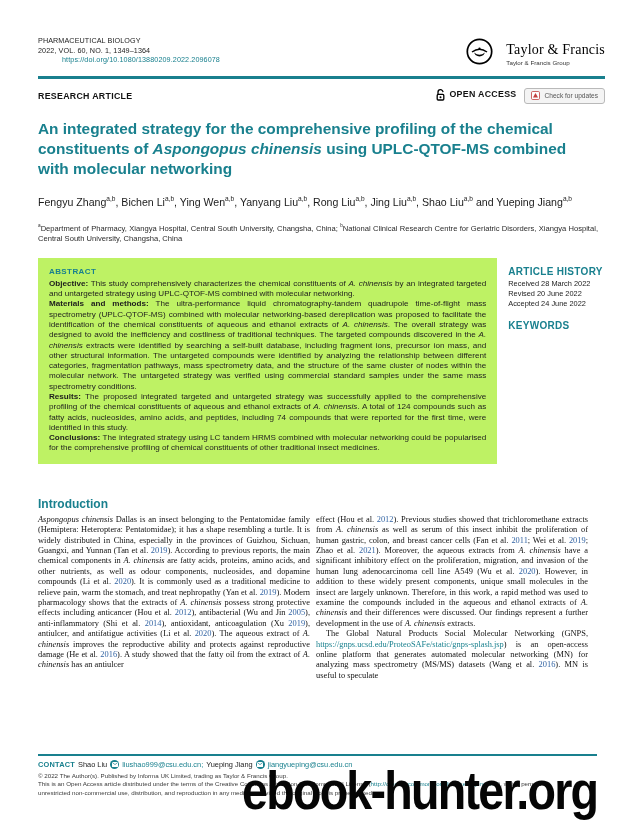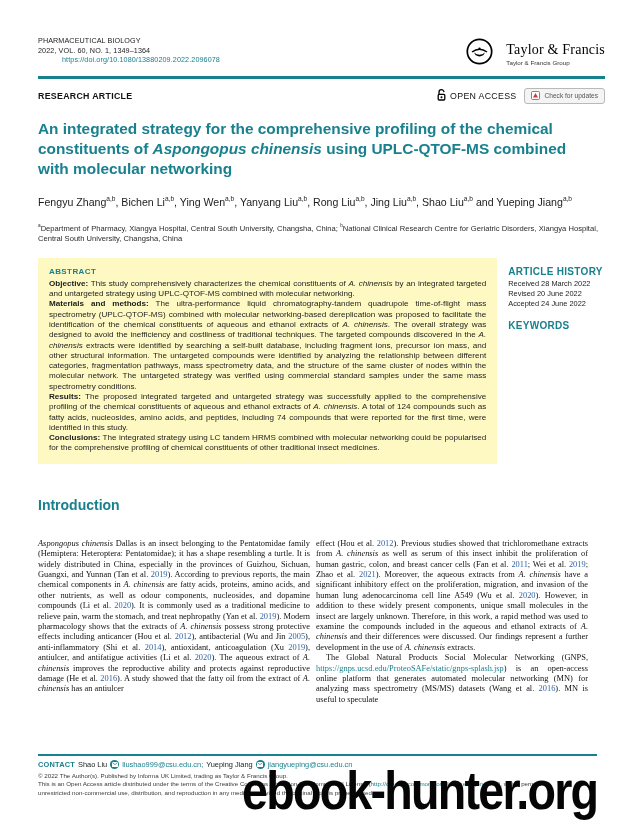--- a/index.html
+++ b/index.html
@@ -15,53 +15,53 @@
   .journal-meta { font-size:7.2px; line-height:9.6px; color:#222; letter-spacing:.1px; }
   .doi-link { color:#19808e;margin-left:24px; }
   .tf-logo { display:flex; align-items:center; gap:13px; margin-top:2px; }
   .tf-logo-text .tf-main { font-family:"Liberation Serif", serif; font-size:14px; color:#000; letter-spacing:.2px; }
   .tf-logo-text .tf-sub { font-size:6.2px; color:#333; margin-top:1px; }
   .rule-teal { height:2.5px; background:#19808e; margin-top:7px; }
 
   .article-type-row { display:flex; justify-content:space-between; align-items:center; margin-top:9px; }
   .article-type { font-size:8.8px; font-weight:bold; letter-spacing:.3px; color:#111; }
   .access-group { display:flex; align-items:center; gap:8px; }
-  .open-access { display:flex; align-items:center; gap:4px; font-size:8.8px; font-weight:normal; color:#111; letter-spacing:.3px; }
+  .open-access { display:flex; align-items:flex-start; gap:4px; font-size:8.8px; font-weight:bold; color:#111; letter-spacing:.3px; }
   .check-updates {
     display:flex; align-items:center; gap:4px; border:1px solid #b9b9b9; border-radius:3px;
     background:#f4f4f4; padding:2px 6px; font-size:6.6px; color:#555;
   }
 
   
   .article-title { margin-top:15px; font-size:15.4px; font-weight:bold; color:#19808e; line-height:1.32; width:540px; }
   .author-line { margin-top:15px; font-size:10.6px; color:#1c1c1c; width:545px; line-height:1.45; }
   .author-line sup { font-size:6.6px; }
   .affiliations { margin-top:11px; font-size:7.6px; line-height:10.4px; color:#2a2a2a; width:560px; text-align:justify; }
   .affiliations sup { font-size:5.4px; }
 
   
   .abstract-row { display:flex; gap:11px; margin-top:13px; }
-  .abstract-box { width:492px; background:#fef9c3; padding:9px 11px 10px 11px; }
+  .abstract-box { width:492px; background:#bef264; padding:9px 11px 10px 11px; }
   .abs-heading { font-size:8px; font-weight:bold; color:#19808e; letter-spacing:.4px; }
   .abs-p { font-size:8.1px; line-height:10.3px; text-align:justify; color:#1d1d1d; }
   .abs-p:first-of-type { margin-top:3px; }
   .rt-b { font-weight:bold; }
   .rt-i { font-style:italic; }
   .rt-cite { color:#3465a4; }
   .rt-link { color:#19808e; }
   sup.rt-sup { font-size:.62em; }
 
   .side-col { width:104px; padding-top:8px; }
   .side-heading { font-size:10px; font-weight:bold; color:#19808e; letter-spacing:.3px; margin-bottom:2px; }
   .side-line, .side-text { font-size:7.4px; line-height:10px; color:#222; }
   .side-block + .side-block { margin-top:11px; }
 
   
   .intro-section { margin-top:33px; }
-  .section-heading { font-size:14px; font-weight:bold; color:#19808e; margin-bottom:26px; }
+  .section-heading { font-size:12px; font-weight:bold; color:#19808e; margin-bottom:4px; }
   .columns { display:flex; gap:6px; }
   .col { width:272px; }
   .body-text {
     font-family:"Liberation Serif", serif; font-size:8.4px; line-height:10.4px;
     text-align:justify; color:#111;
   }
   .body-text.indent { text-indent:10px; }
 
   
   .footer { position:absolute; left:38px; right:38px; top:754px; }

